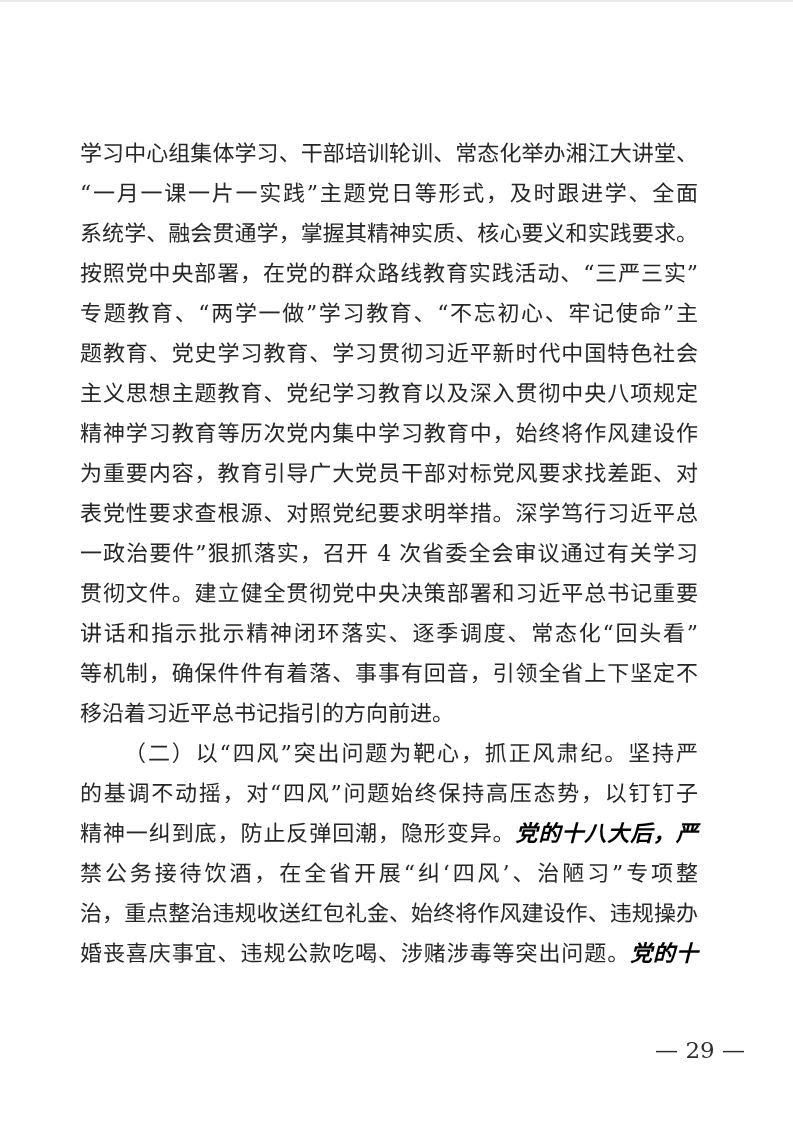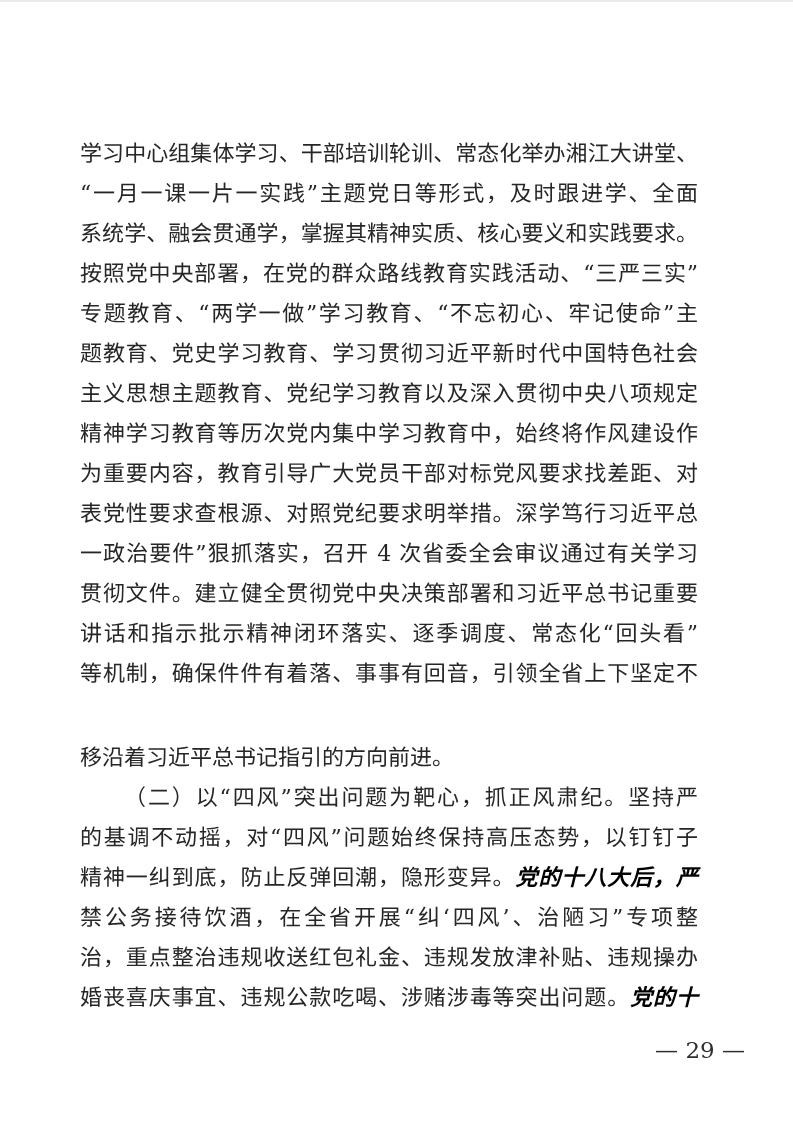--- a/index.html
+++ b/index.html
@@ -35,21 +35,20 @@
     line-height: 40px;
     height: 40px;
     text-align: justify;
     text-align-last: justify;
     text-justify: inter-character;
     letter-spacing: 0;
   }
   .line.para-end {
     text-align: left;
     text-align-last: left;
-    margin-top: 44px;
   }
   .line.indent {
     text-indent: 2em;
   }
   .em {
     font-family: "DejaVu Sans", "Liberation Sans", sans-serif;
     font-weight: 700;
     color: #000000;
     font-style: italic;
   }
@@ -84,19 +83,19 @@
   <div class="line">贯彻文件。建立健全贯彻党中央决策部署和习近平总书记重要</div>
   <div class="line">讲话和指示批示精神闭环落实、逐季调度、常态化“回头看”</div>
   <div class="line">等机制，确保件件有着落、事事有回音，引领全省上下坚定不</div>
   <div class="line para-end">移沿着习近平总书记指引的方向前进。</div>
   <div class="line indent">（二）以“四风”突出问题为靶心，抓正风肃纪。坚持严</div>
   <div class="line">的基调不动摇，对“四风”问题始终保持高压态势，以钉钉子</div>
   <div class="line">
     <span>精神一纠到底，防止反弹回潮，隐形变异。</span><span class="em">党的十八大后，严</span>
   </div>
   <div class="line">禁公务接待饮酒，在全省开展“纠‘四风’、治陋习”专项整</div>
-  <div class="line">治，重点整治违规收送红包礼金、违规发放津补贴、违规操办</div>
+  <div class="line">治，重点整治违规收送红包礼金、始终将作风建设作、违规操办</div>
   <div class="line">
     <span>婚丧喜庆事宜、违规公款吃喝、涉赌涉毒等突出问题。</span><span class="em">党的十</span>
   </div>
 </div>
 
 <div class="page-footer">— 29 —</div>
 
 </body></html>

